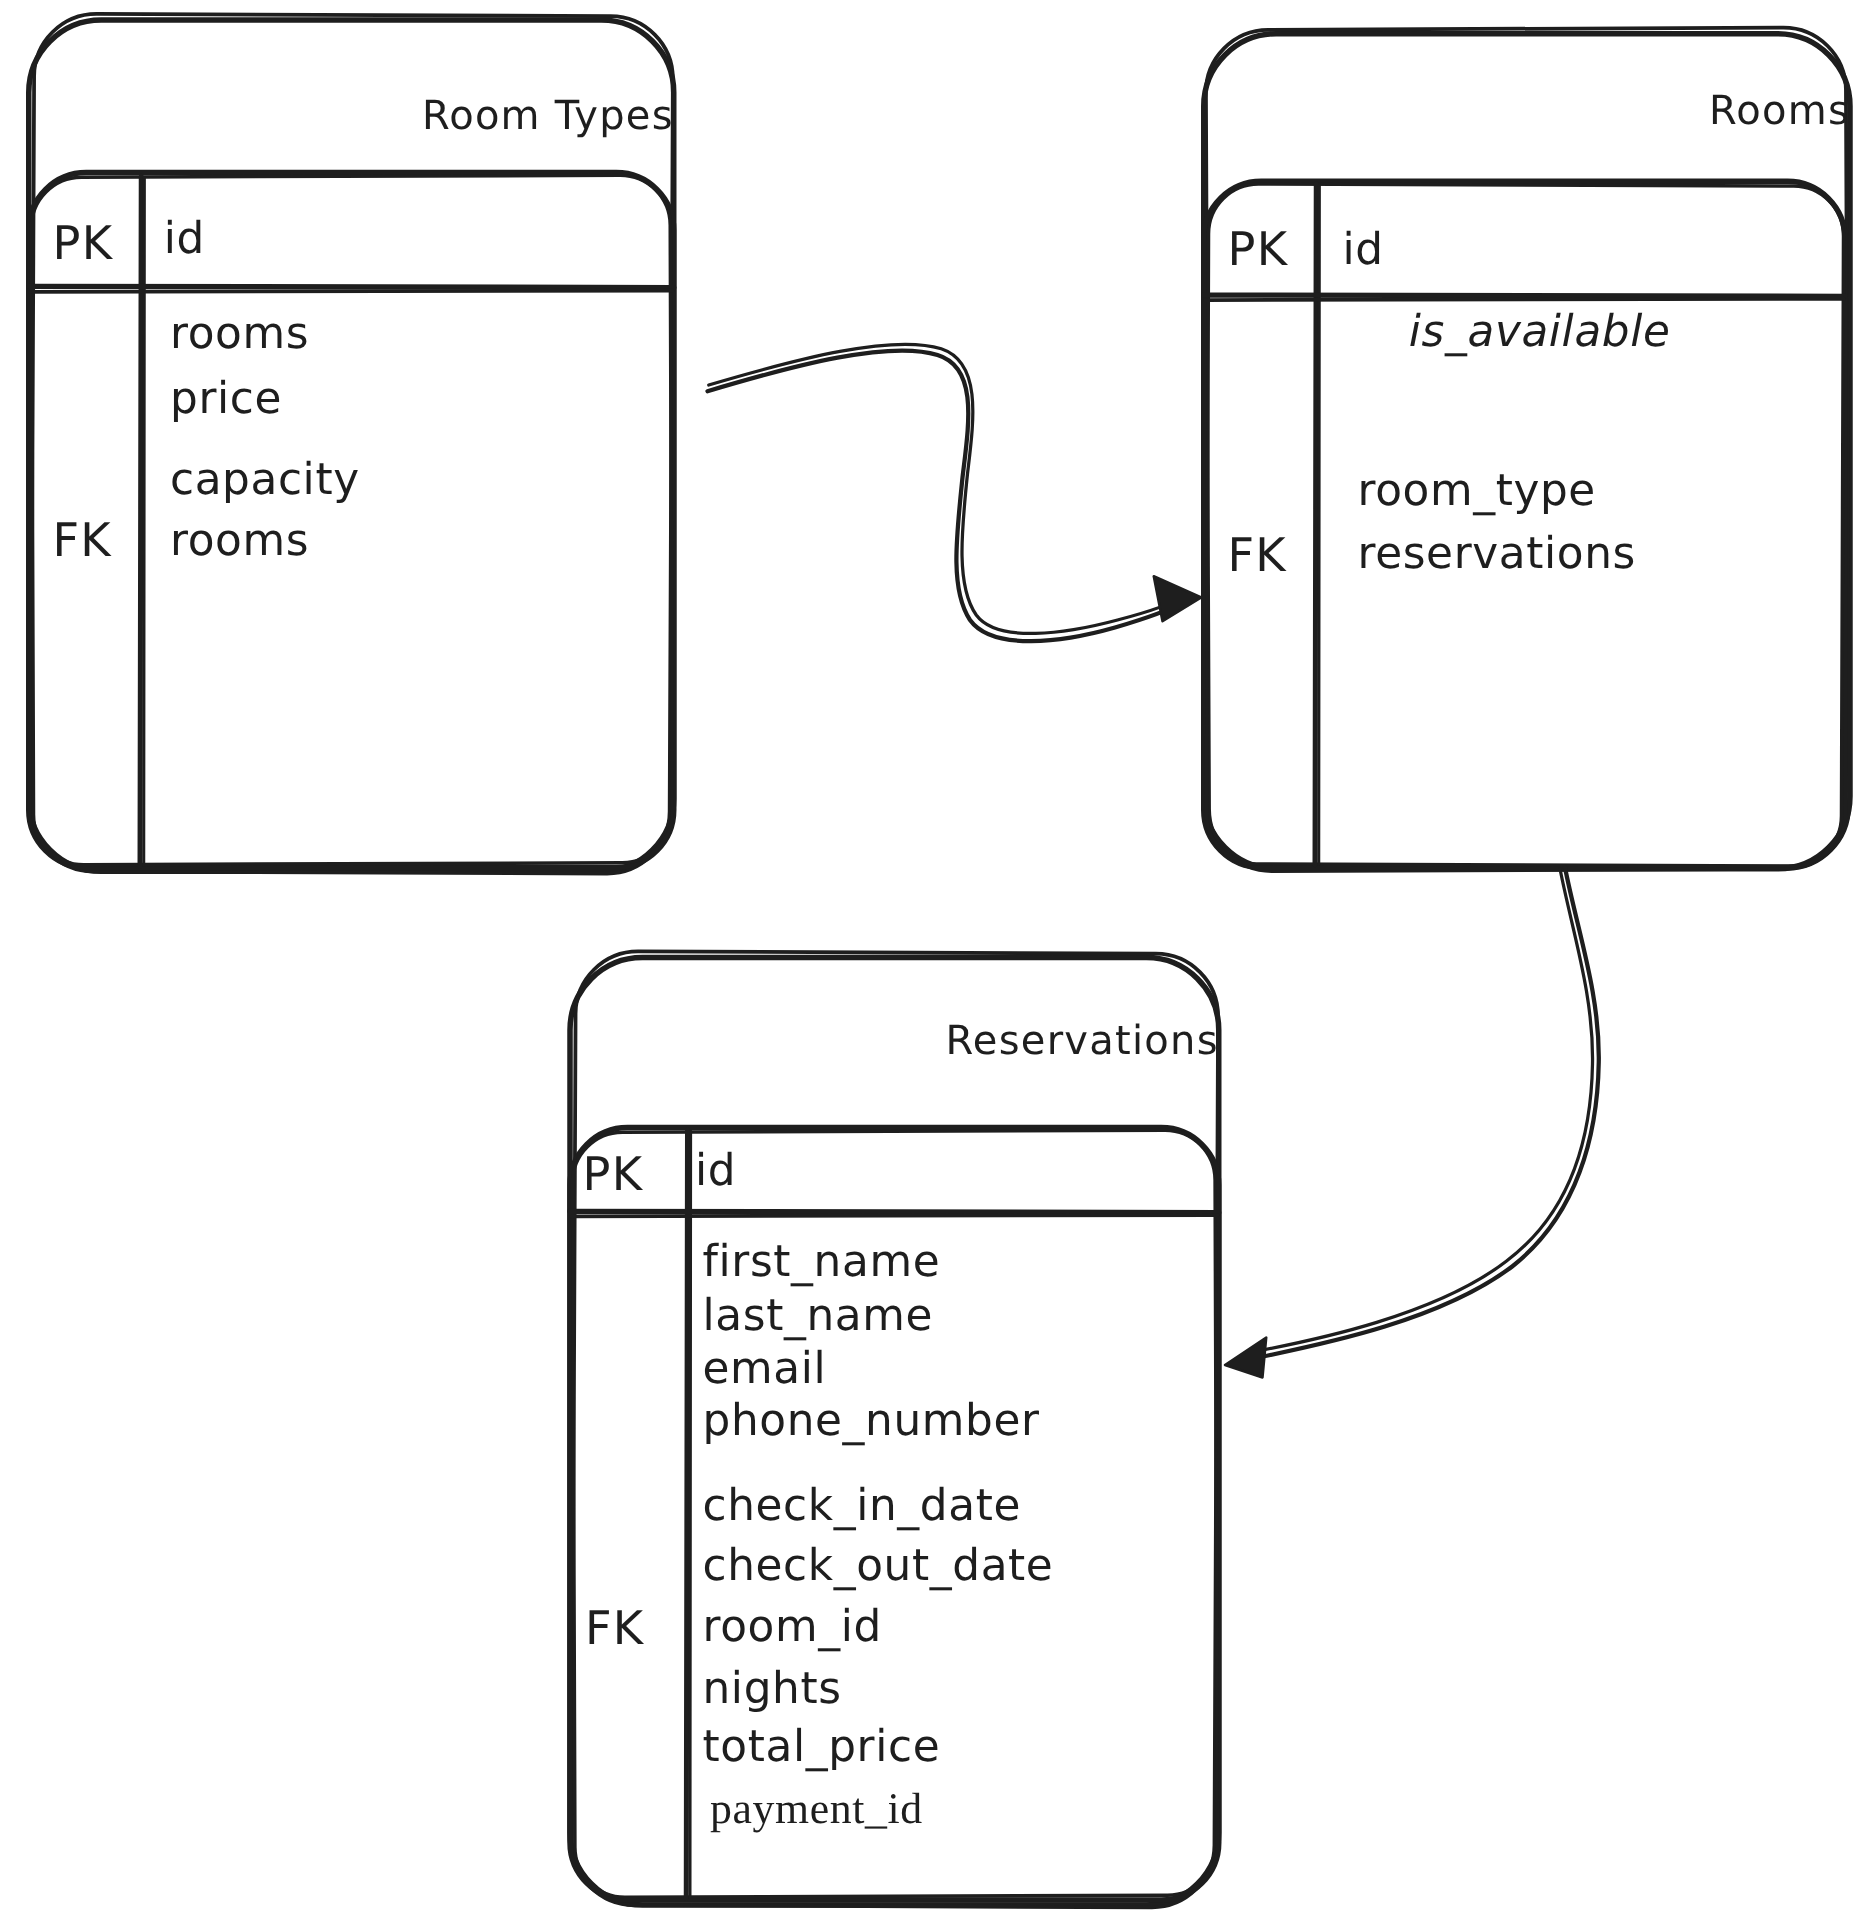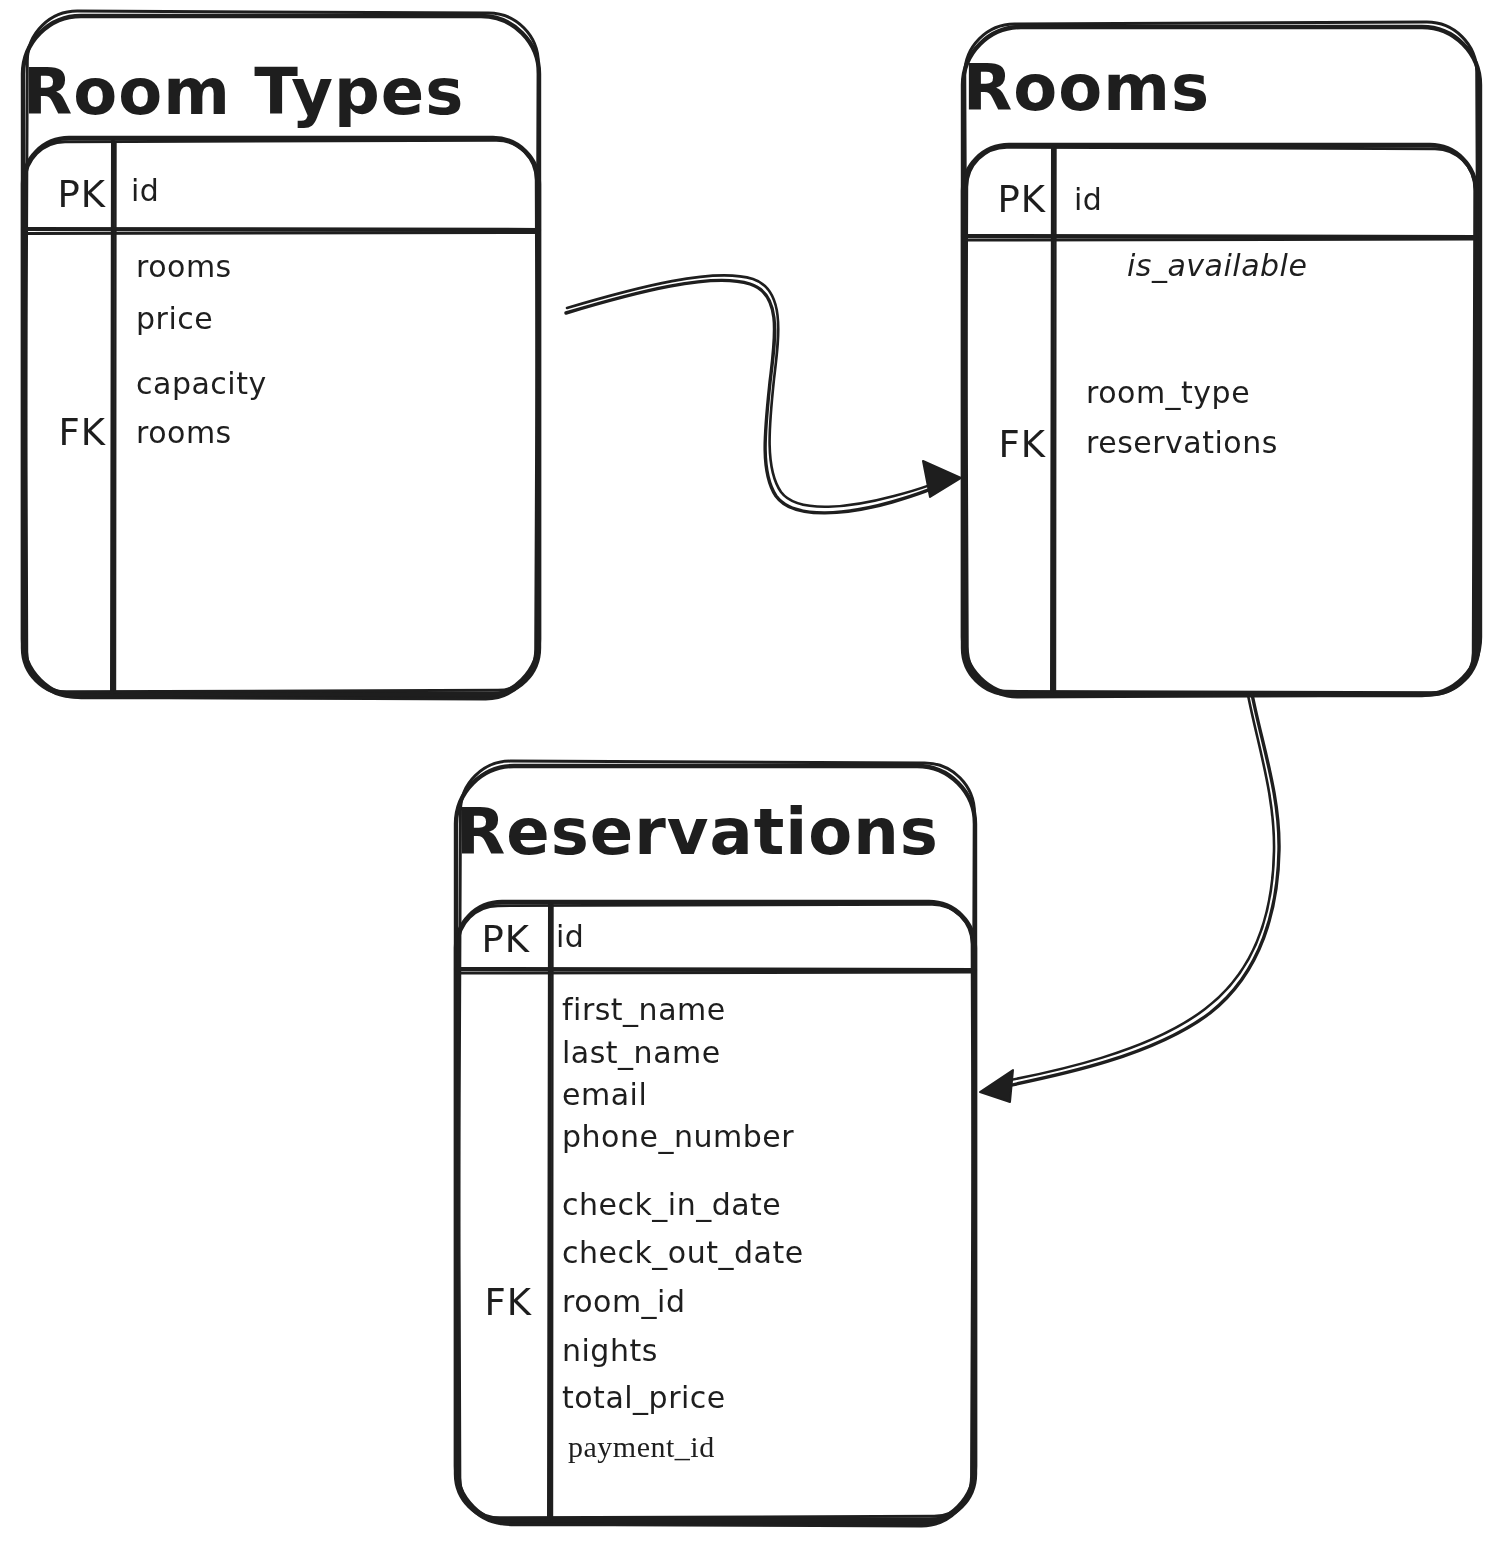--- a/index.html
+++ b/index.html
@@ -16,37 +16,37 @@
     left: 0; top: 0;
     width: 1501px; height: 1544px;
   }
   .t {
     position: absolute;
     color: #1e1e1e;
     white-space: nowrap;
     font-family: "DejaVu Sans", sans-serif;
   }
   .title {
-    font-size: 64px;
+    font-size: 32px;
     line-height: 52px;
-    font-weight: bold;
-    text-align: left;
+    font-weight: normal;
+    text-align: right;
     letter-spacing: 1px;
   }
   .field {
-    font-size: 30px;
+    font-size: 35px;
     line-height: 38px;
     font-weight: normal;
     letter-spacing: 0.5px;
   }
   .key {
     font-size: 37px;
     line-height: 40px;
     font-weight: normal;
-    text-align: right;
+    text-align: left;
     letter-spacing: 1px;
   }
 </style>
 </head>
 <body>
 
 <div class="canvas">
 
   <svg class="sketch" viewBox="0 0 1501 1544" xmlns="http://www.w3.org/2000/svg">
     <g stroke="#1e1e1e" fill="none" stroke-linecap="round" stroke-linejoin="round">

